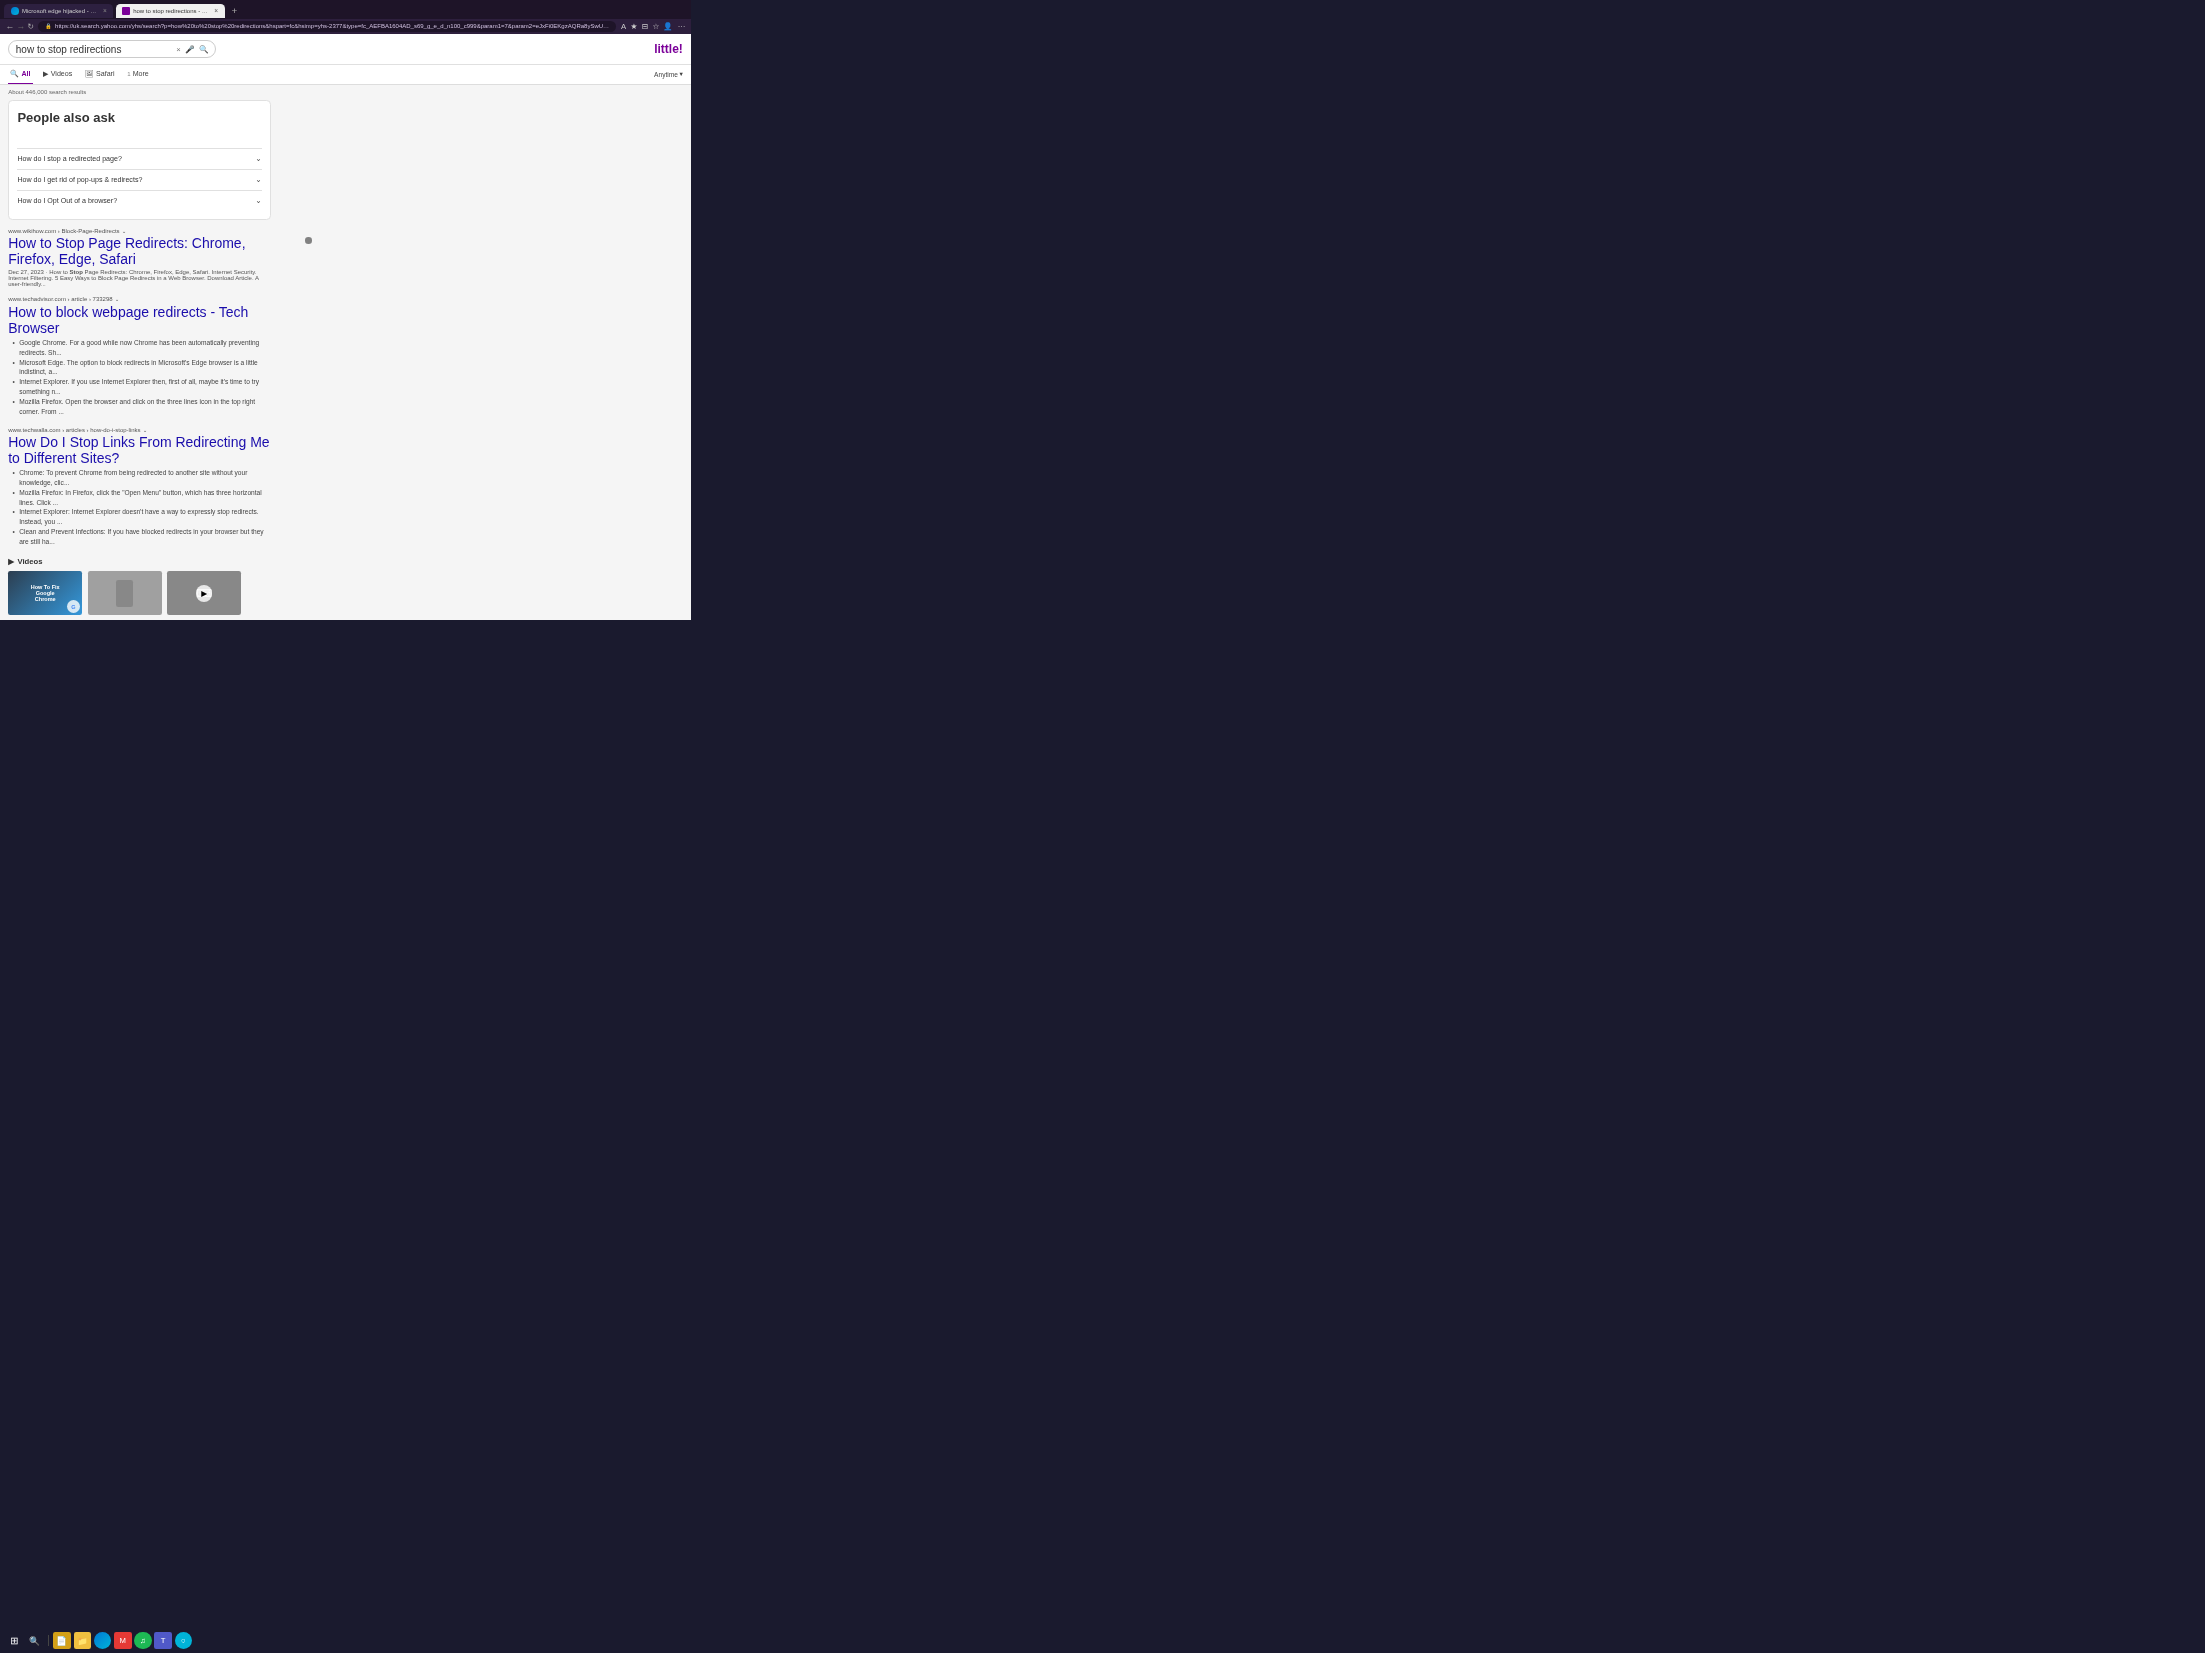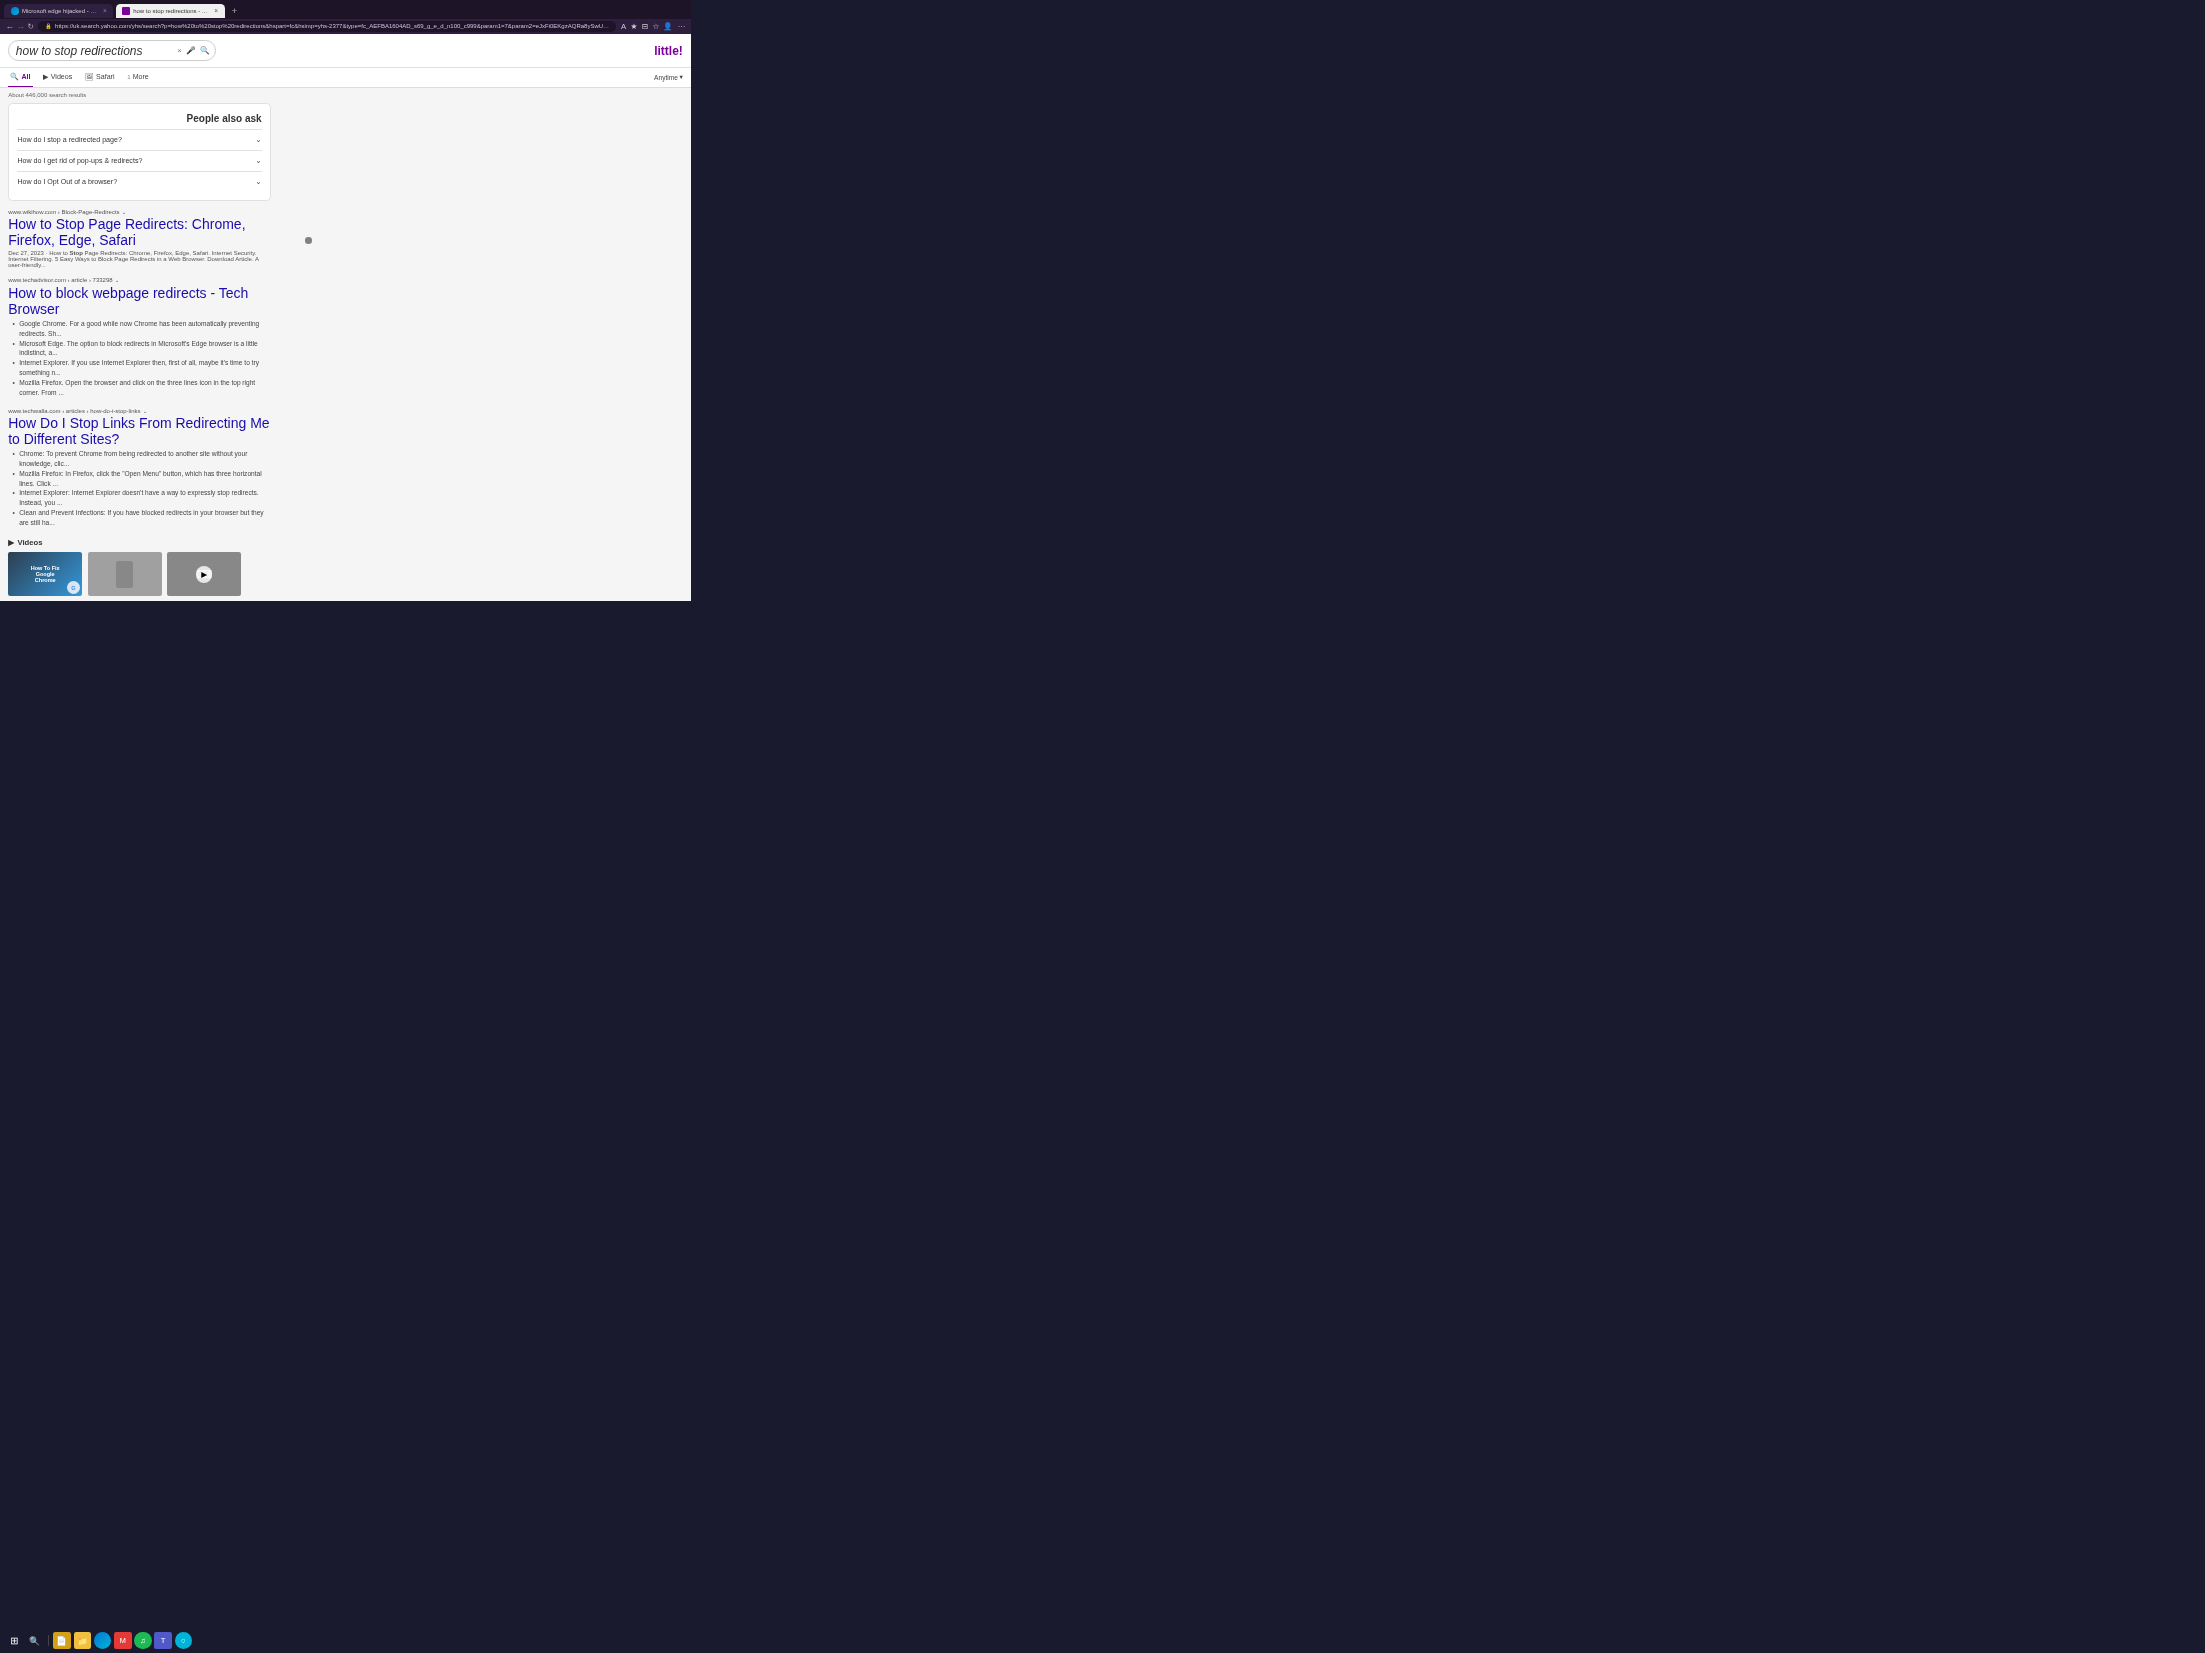--- a/index.html
+++ b/index.html
@@ -154,24 +154,23 @@
       border: 0.5px solid #ccc;
       border-radius: 11px;
       padding: 2.7px 6.6px;
       width: 208px;
       gap: 4.4px;
     }
 
     .search-input {
       border: none;
       outline: none;
-      font-size: 12px;
+      font-size: 10px;
       flex: 1;
       color: #333;
-      font-style: italic;
     }
 
     .search-icon-btn {
       background: none;
       border: none;
       cursor: pointer;
       color: #777;
       font-size: 7.7px;
     }
 
@@ -236,25 +235,24 @@
     
     .people-also-ask {
       background: white;
       border: 0.5px solid #e0e0e0;
       border-radius: 4.4px;
       padding: 8.2px;
       margin-bottom: 8.2px;
     }
 
     .paa-title {
-      font-size: 10px;
+      font-size: 13px;
       font-weight: bold;
       color: #333;
-      margin-bottom: 5px;
-      text-align: right;
+      margin-bottom: 23px;
     }
 
     .paa-item {
       display: flex;
       align-items: center;
       justify-content: space-between;
       padding: 5.5px 0;
       border-top: 0.5px solid #e0e0e0;
       cursor: pointer;
     }

